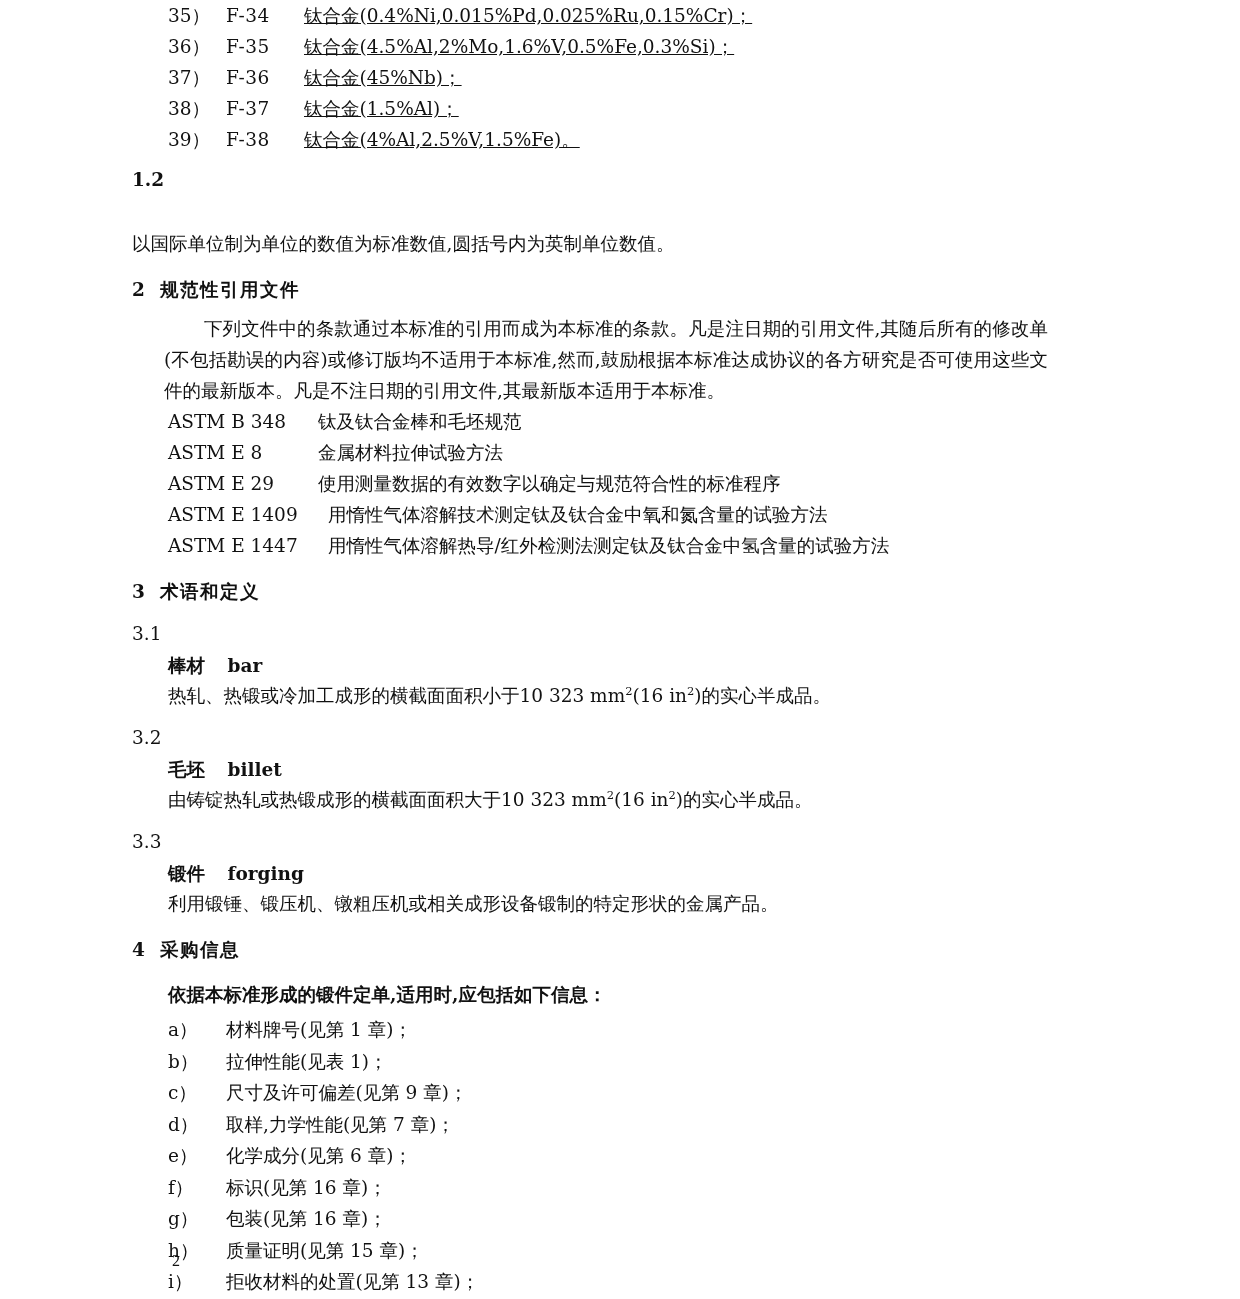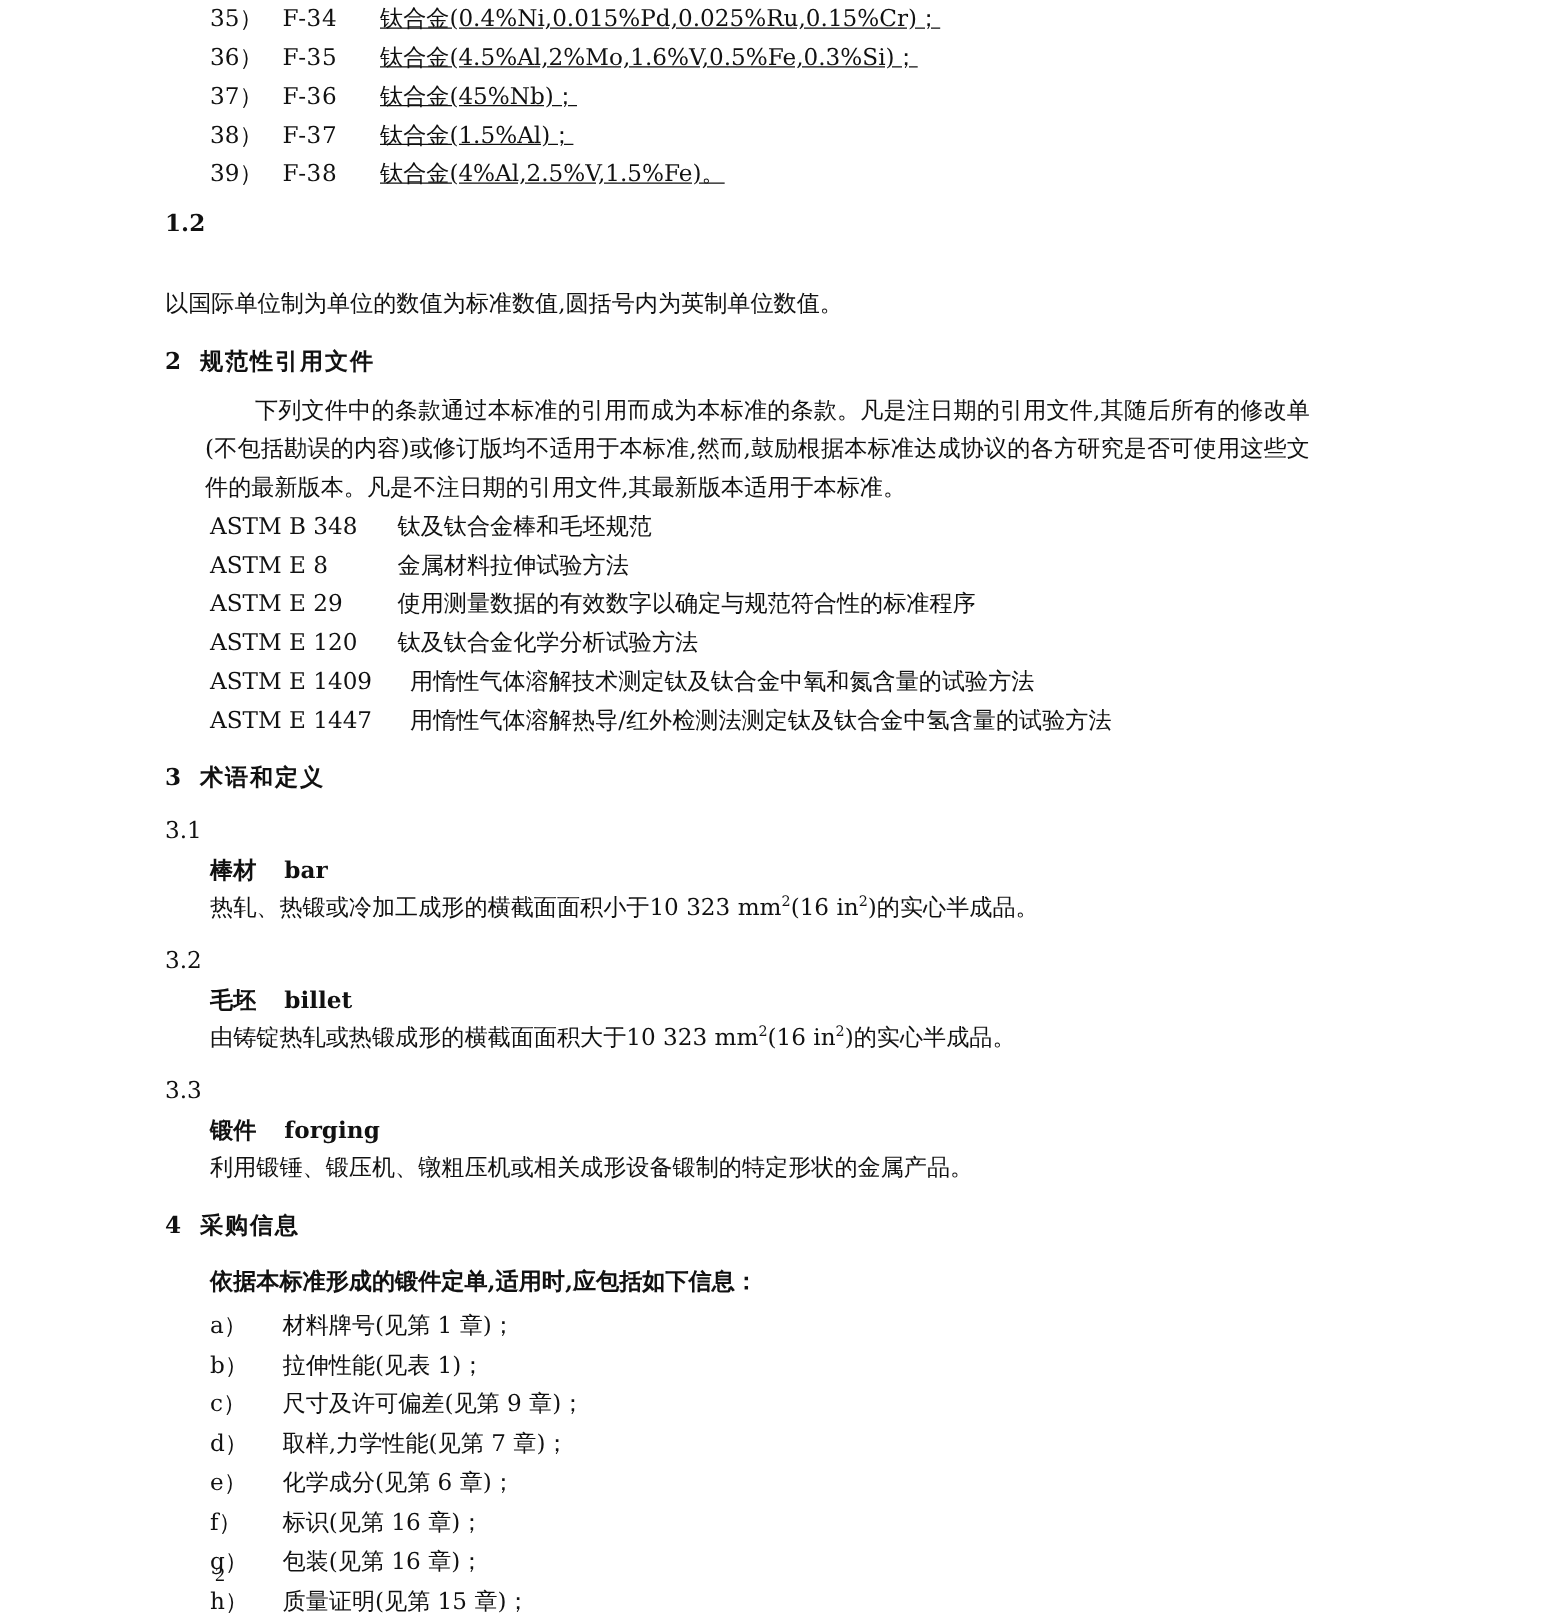--- a/index.html
+++ b/index.html
@@ -235,24 +235,20 @@
     </div>
     <div class="ref-line">
       <span class="ref-code">ASTM E 8</span>
       <span class="ref-title">金属材料拉伸试验方法</span>
     </div>
     <div class="ref-line">
       <span class="ref-code">ASTM E 29</span>
       <span class="ref-title">使用测量数据的有效数字以确定与规范符合性的标准程序</span>
     </div>
     <div class="ref-line">
-      <span class="ref-code">ASTM E 120</span>
-      <span class="ref-title">钛及钛合金化学分析试验方法</span>
-    </div>
-    <div class="ref-line">
       <span class="ref-code wide">ASTM E 1409</span>
       <span class="ref-title">用惰性气体溶解技术测定钛及钛合金中氧和氮含量的试验方法</span>
     </div>
     <div class="ref-line">
       <span class="ref-code wide">ASTM E 1447</span>
       <span class="ref-title">用惰性气体溶解热导/红外检测法测定钛及钛合金中氢含量的试验方法</span>
     </div>
 
     <div class="section-head">
       <span class="section-no">3</span>

